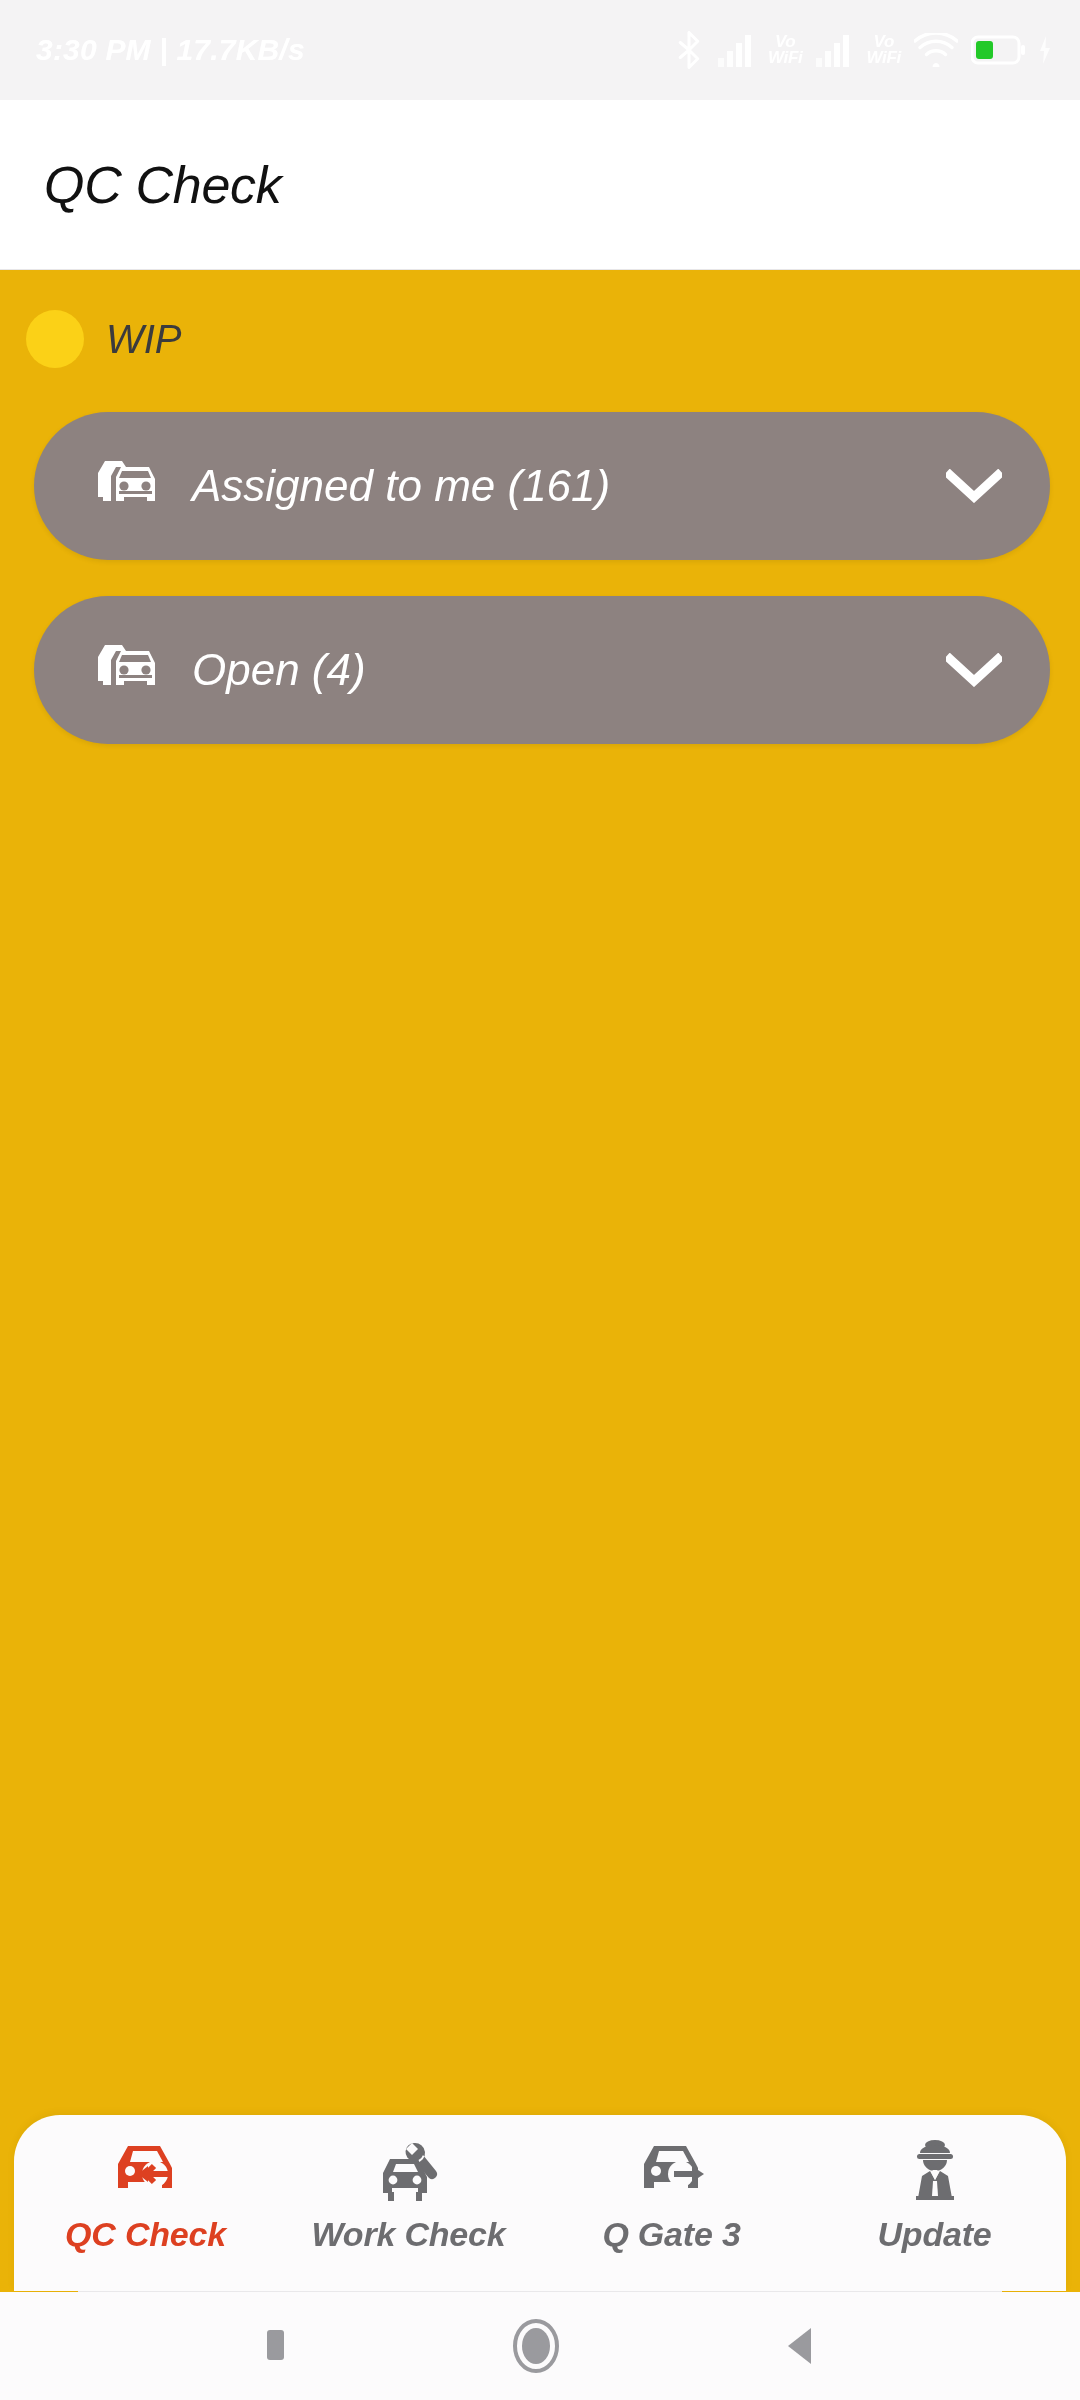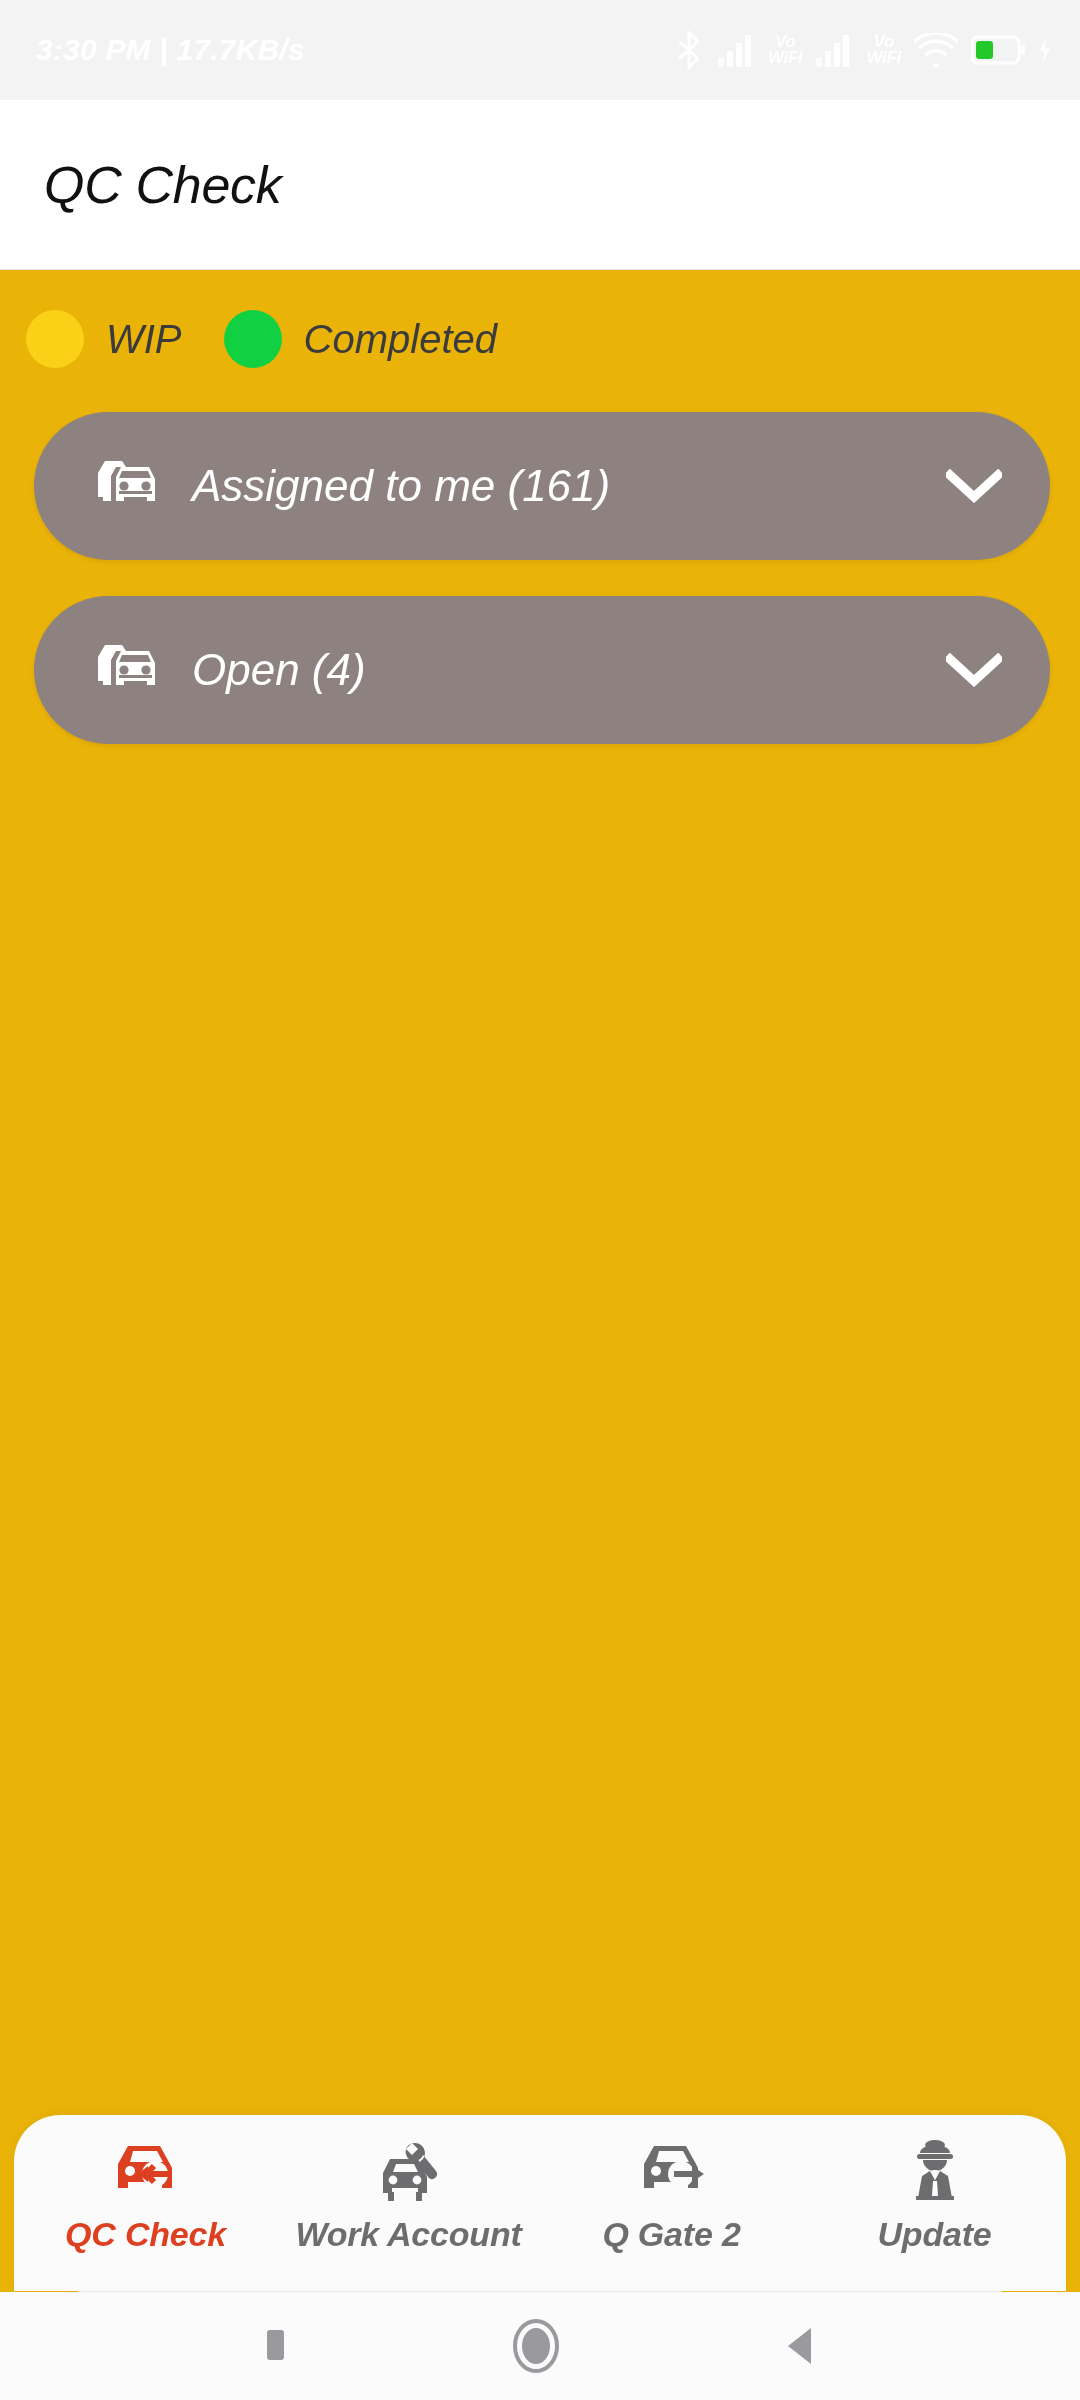--- a/index.html
+++ b/index.html
@@ -208,24 +208,20 @@
   </div>
 
   <div class="legend">
 
 
     <div class="legend-item">
       <span class="dot" style="background:#fbd117"></span>
       <span class="legend-label">WIP</span>
     </div>
 
-    <div class="legend-item">
-      <span class="dot" style="background:#11d143"></span>
-      <span class="legend-label">Completed</span>
-    </div>
 
   </div>
 
   <div class="cards">
 
     <div class="group-card">
       <span class="group-icon">
         <svg width="66" height="58" viewBox="0 0 66 58">
           <path d="M6 16 L13 4 L30 4 L34 10 L24 10 L19 19 L19 44 L11 44 L11 40 L6 40 Z" fill="#ffffff"></path>
           <path d="M24 20 L29 10 L57 10 L62 20 L63 22 L63 44 L55 44 L55 40 L32 40 L32 44 L24 44 Z" fill="#ffffff"></path>
@@ -288,35 +284,35 @@
           <path d="M43 6 a9 9 0 1 0 9 12 L65 34 a5 5 0 0 1-7 7 L45 26 a9 9 0 0 0-2-20 Z" fill="#6d6d70"></path>
           <path d="M41 6 L47 12 L41 18 L35 12 Z" fill="#fcfbfc"></path>
           <path d="M12 36 L19 22 L47 22 L54 36 L56 40 L56 56 L47 56 L47 51 L21 51 L21 56 L12 56 Z" fill="#6d6d70"></path>
           <path d="M22 35 L25 27 L43 27 L47 35 Z" fill="#fcfbfc"></path>
           <circle cx="22" cy="43" r="4.4" fill="#fcfbfc"></circle>
           <circle cx="46" cy="43" r="4.4" fill="#fcfbfc"></circle>
           <rect x="17" y="55" width="6" height="9" fill="#6d6d70"></rect>
           <rect x="45" y="55" width="6" height="9" fill="#6d6d70"></rect>
         </svg>
       </span>
-      <span class="nav-label">Work Account</span>
+      <span class="nav-label">Work Check</span>
     </div>
 
     <div class="nav-tab">
       <span class="nav-icon">
         <svg width="76" height="64" viewBox="0 0 76 64">
           <path d="M10 26 L20 8 L52 8 L62 26 L64 30 L64 50 L54 50 L54 44 L20 44 L20 50 L10 50 Z" fill="#6d6d70"></path>
           <path d="M22 24 L25 13 L49 13 L55 24 Z" fill="#fcfbfc"></path>
           <circle cx="22" cy="33" r="5" fill="#fcfbfc"></circle>
           <circle cx="47" cy="36" r="13" fill="#fcfbfc"></circle>
           <path d="M40 36 L64 36" stroke="#6d6d70" stroke-width="6" fill="none"></path>
           <path d="M58 28 L58 44 L70 36 Z" fill="#6d6d70"></path>
         </svg>
       </span>
-      <span class="nav-label">Q Gate 2</span>
+      <span class="nav-label">Q Gate 3</span>
     </div>
 
     <div class="nav-tab">
       <span class="nav-icon">
         <svg width="70" height="68" viewBox="0 0 70 68">
           <ellipse cx="35" cy="9" rx="10" ry="5" fill="#6d6d70"></ellipse>
           <path d="M20 17 a15 8 0 0 1 30 0 Z" fill="#6d6d70"></path>
           <rect x="17" y="18" width="36" height="5" rx="2.5" fill="#6d6d70"></rect>
           <path d="M23 24 a12 11 0 0 0 24 0 Z" fill="#6d6d70"></path>
           <path d="M22 40 L30 35 L35 44 L40 35 L48 40 L52 62 L18 62 Z" fill="#6d6d70"></path>

